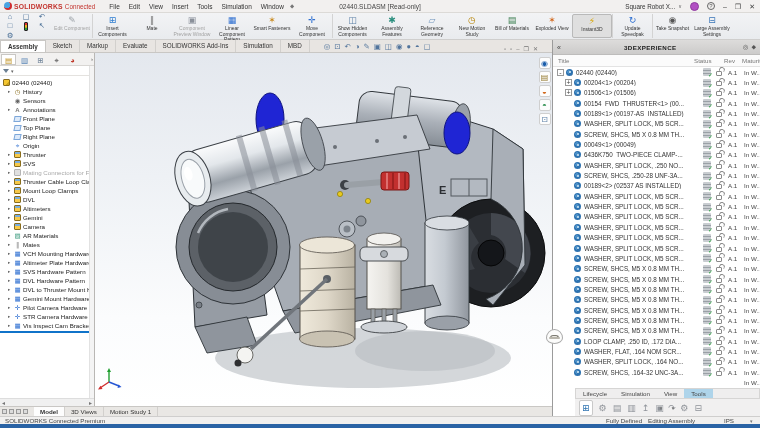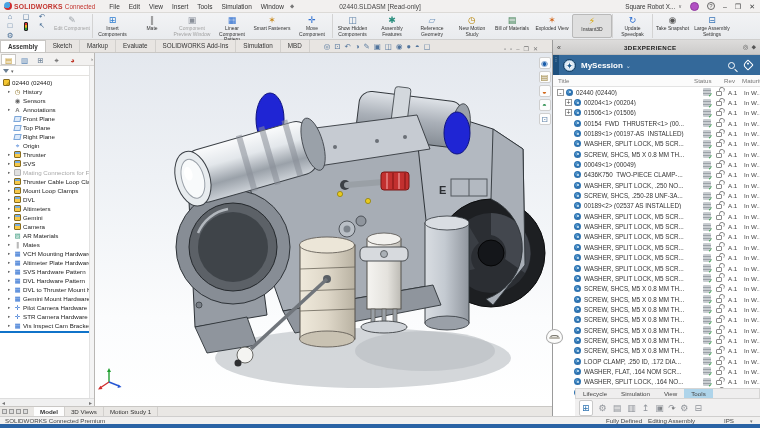--- a/index.html
+++ b/index.html
@@ -667,30 +667,20 @@
     <span class="hat"></span>
   </div>
 
 <div id="rightpanel" class="abs">
   <div id="rp-header">
     <span class="collapse">«</span>
     <span class="rp-title">3DEXPERIENCE</span>
     <span class="hdr-ico">◎</span>
     <span class="hdr-ico">⬥</span>
   </div>
-  <div id="rp-session">
-    <span class="edgebar">⋮</span>
-    <span class="compass"></span>
-    <span class="sess-label">MySession</span>
-    <span class="sess-caret">⌄</span>
-    <span class="sess-right">
-      <span class="mag"></span>
-      <span class="tag"></span>
-    </span>
-  </div>
   <div id="rp-cols">
     <span class="c-title">Title</span>
     <span class="c-status">Status</span>
     <span class="c-rev">Rev</span>
     <span class="c-mat">Maturity</span>
   </div>
   <div id="rp-list">
     <div>
 
     <div class="rp-row">

